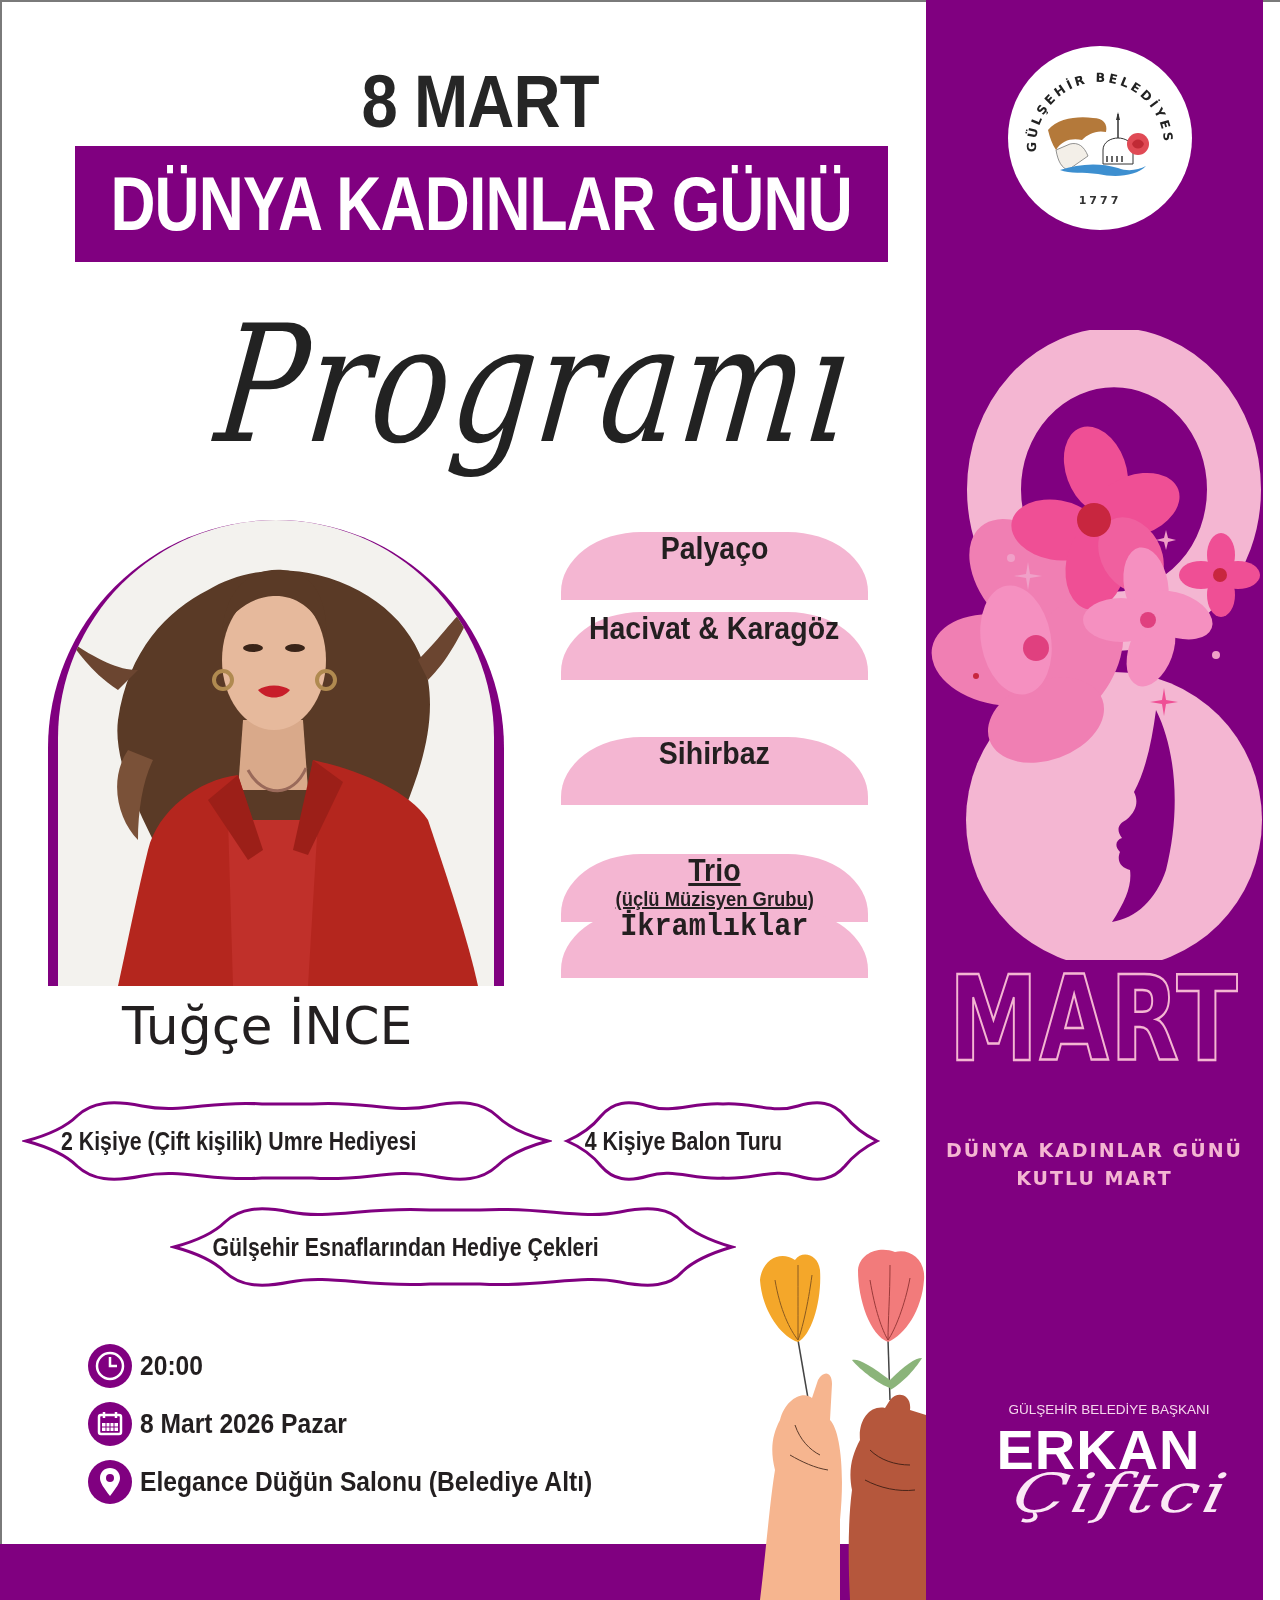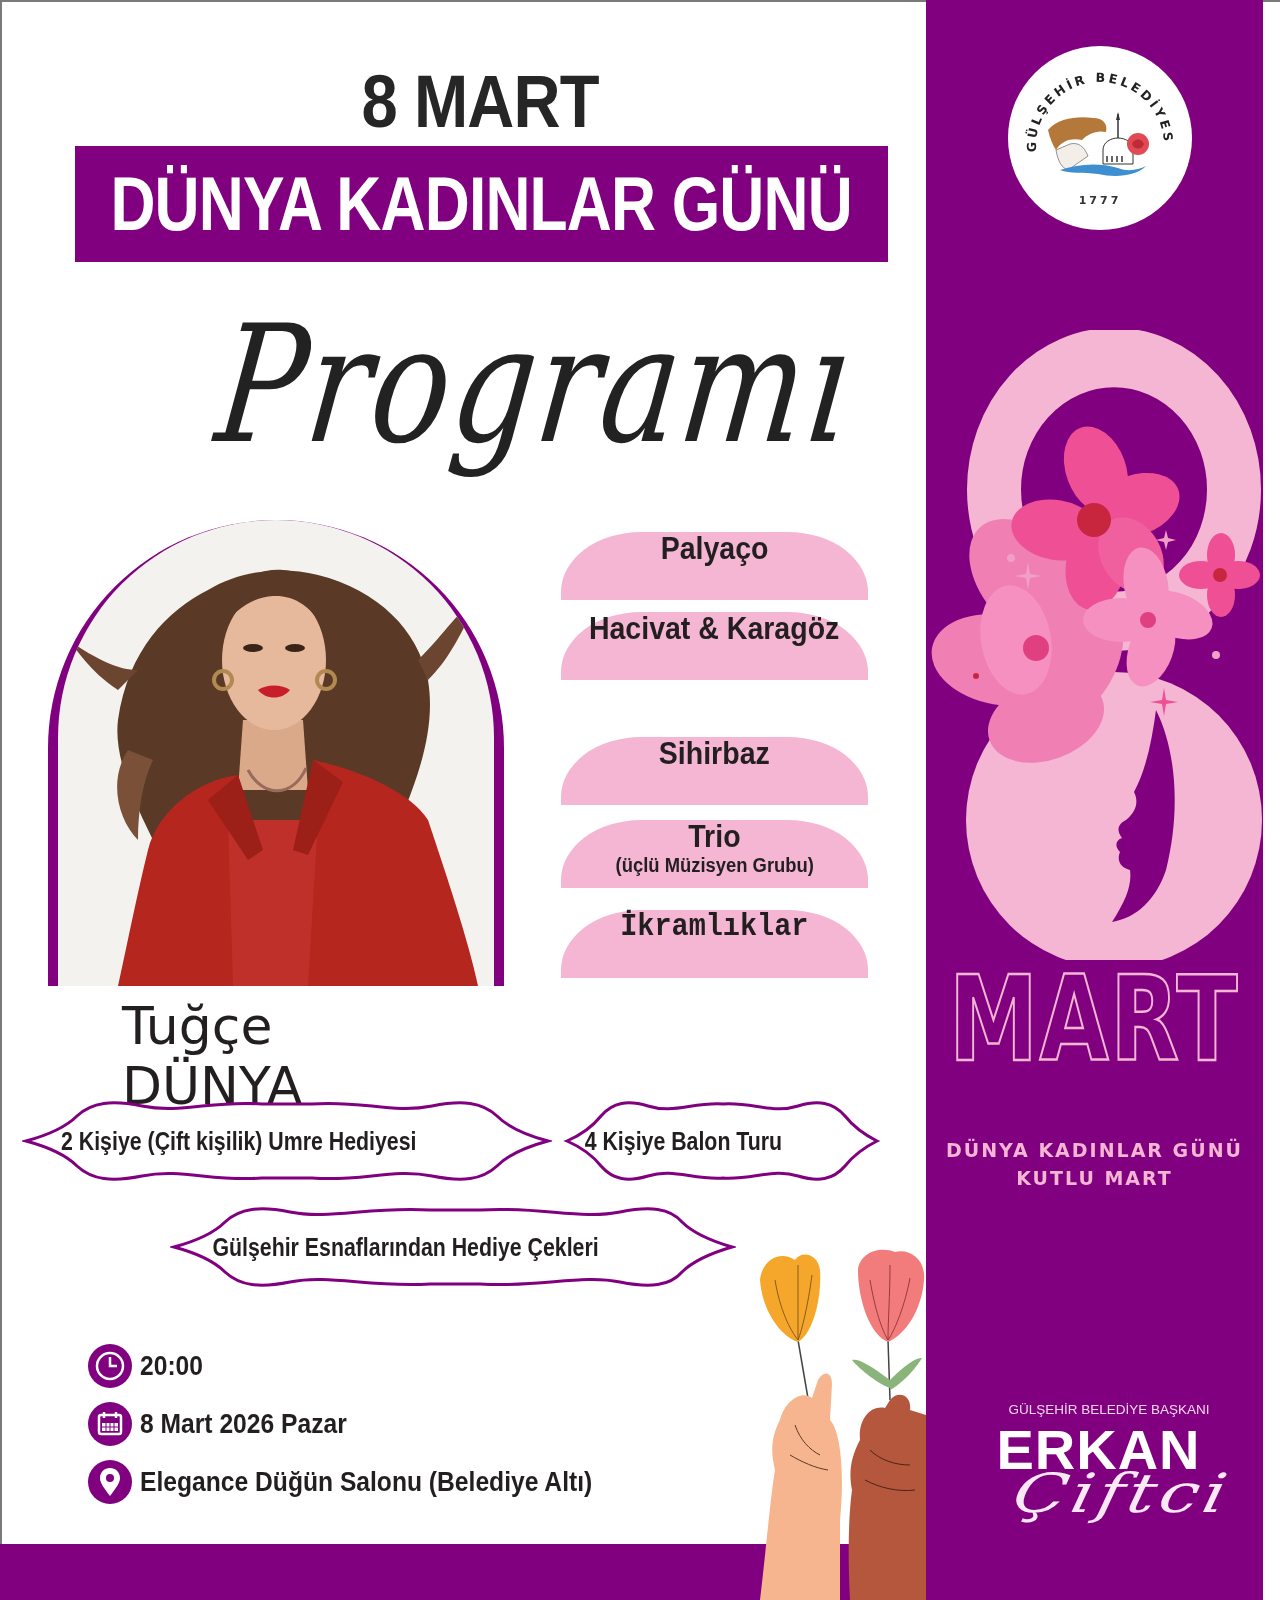--- a/index.html
+++ b/index.html
@@ -93,32 +93,32 @@
 
       <path d="M90 330 C100 290 140 260 180 255 L200 320 L210 466 L60 466 C70 420 80 370 90 330 Z" fill="#b4261e"></path>
       <path d="M255 240 C300 250 350 270 370 300 C390 360 410 420 420 466 L230 466 L240 330 Z" fill="#b4261e"></path>
 
       <path d="M170 300 L260 300 L250 466 L175 466 Z" fill="#c0302a"></path>
       <path d="M180 255 L205 330 L190 340 L150 280 Z" fill="#9c1f18"></path>
       <path d="M255 240 L235 330 L250 335 L285 262 Z" fill="#9c1f18"></path>
     </svg>
   </div>
 </div>
-<div class="singer-name">Tuğçe DÜNYA</div>
+<div class="singer-name">Tuğçe İNCE</div>
 
 <div class="pill" style="top:532px;">
   <span class="lbl">Palyaço</span>
 </div>
 <div class="pill" style="top:612px;">
   <span class="lbl">Hacivat &amp; Karagöz</span>
 </div>
 <div class="pill" style="top:722px;margin-top:15px;">
   <span class="lbl">Sihirbaz</span>
 </div>
-<div class="pill" style="top:820px;">
+<div class="pill" style="top:854px;text-decoration:underline;">
   <span class="lbl">Trio</span>
   <span class="sub">(üçlü Müzisyen Grubu)</span>
 </div>
 <div class="pill" style="top:910px;font-family:Liberation Mono, monospace;">
   <span class="lbl">İkramlıklar</span>
 </div>
 
 <div class="gift" style="left:22px; top:1096px; width:530px; height:90px;">
   <svg width="530" height="90" viewBox="0 0 530 90">
     <path d="M4 45 C30 38 45 30 55 20 C70 6 90 4 120 10 C160 18 190 4 240 8 L290 8 C340 4 370 18 410 10 C440 4 460 6 475 20 C485 30 500 38 526 45 C500 52 485 60 475 70 C460 84 440 86 410 80 C370 72 340 86 290 82 L240 82 C190 86 160 72 120 80 C90 86 70 84 55 70 C45 60 30 52 4 45 Z" fill="#ffffff" stroke="#800080" stroke-width="3"></path>

